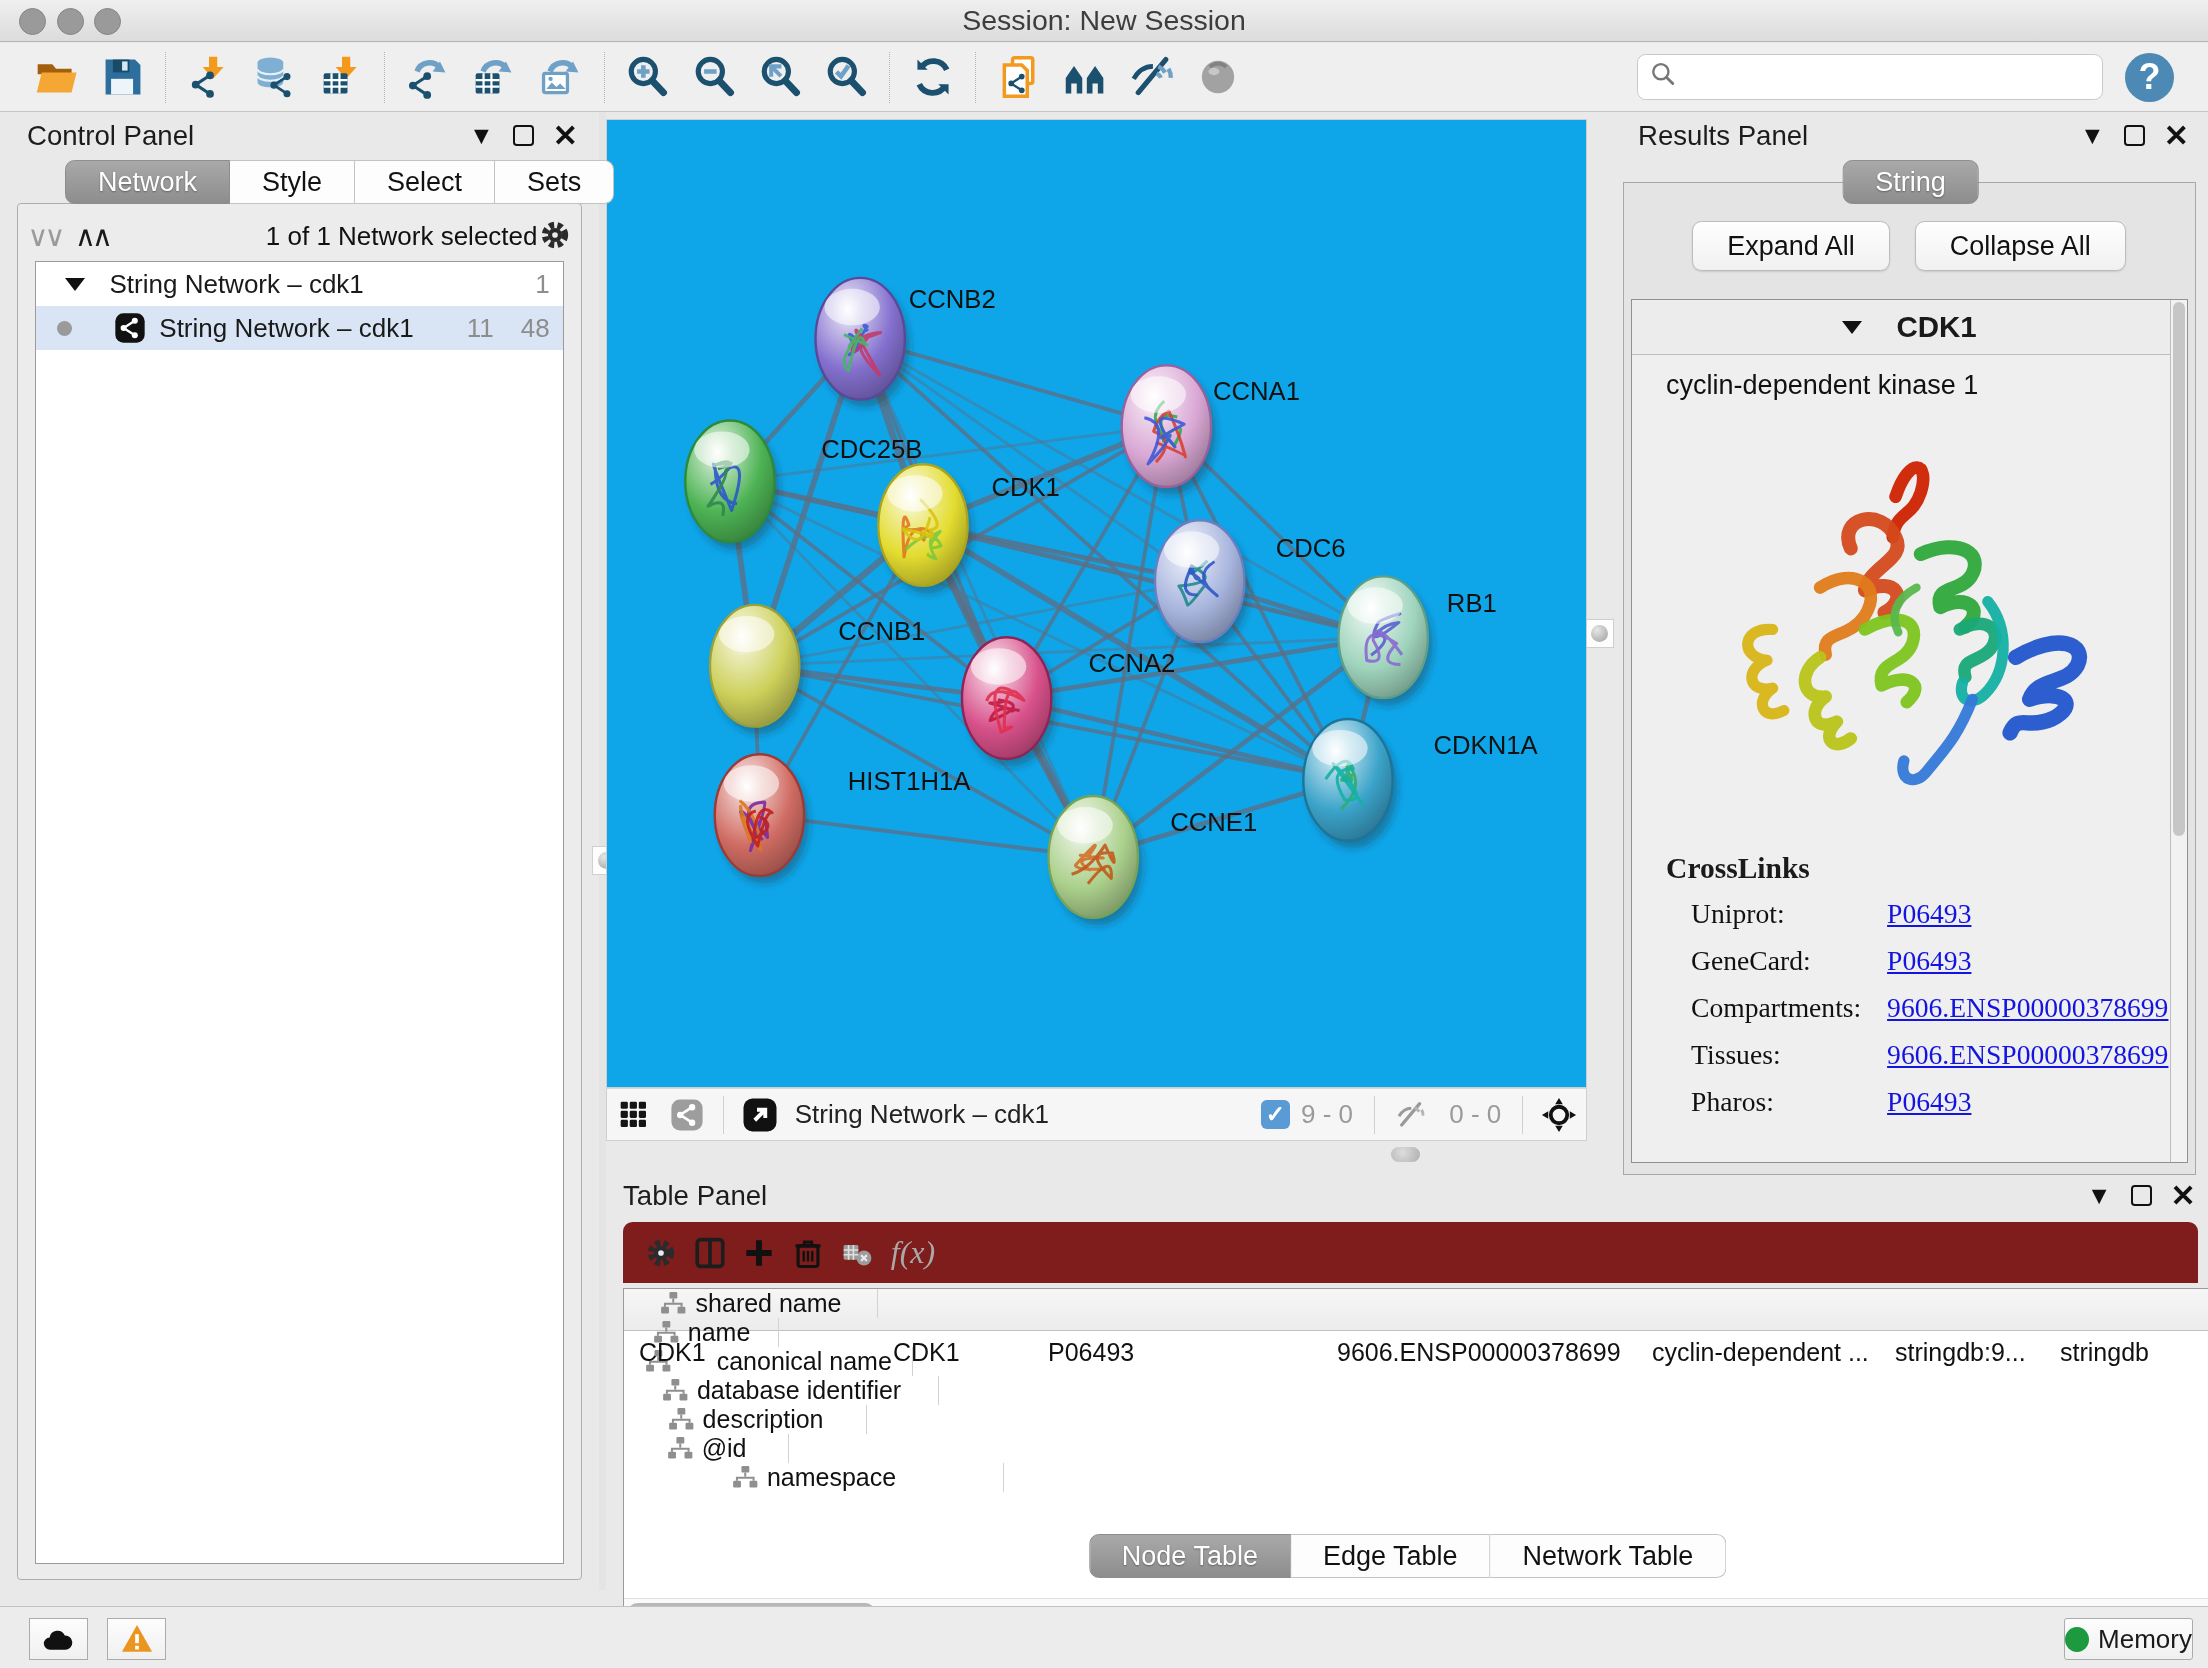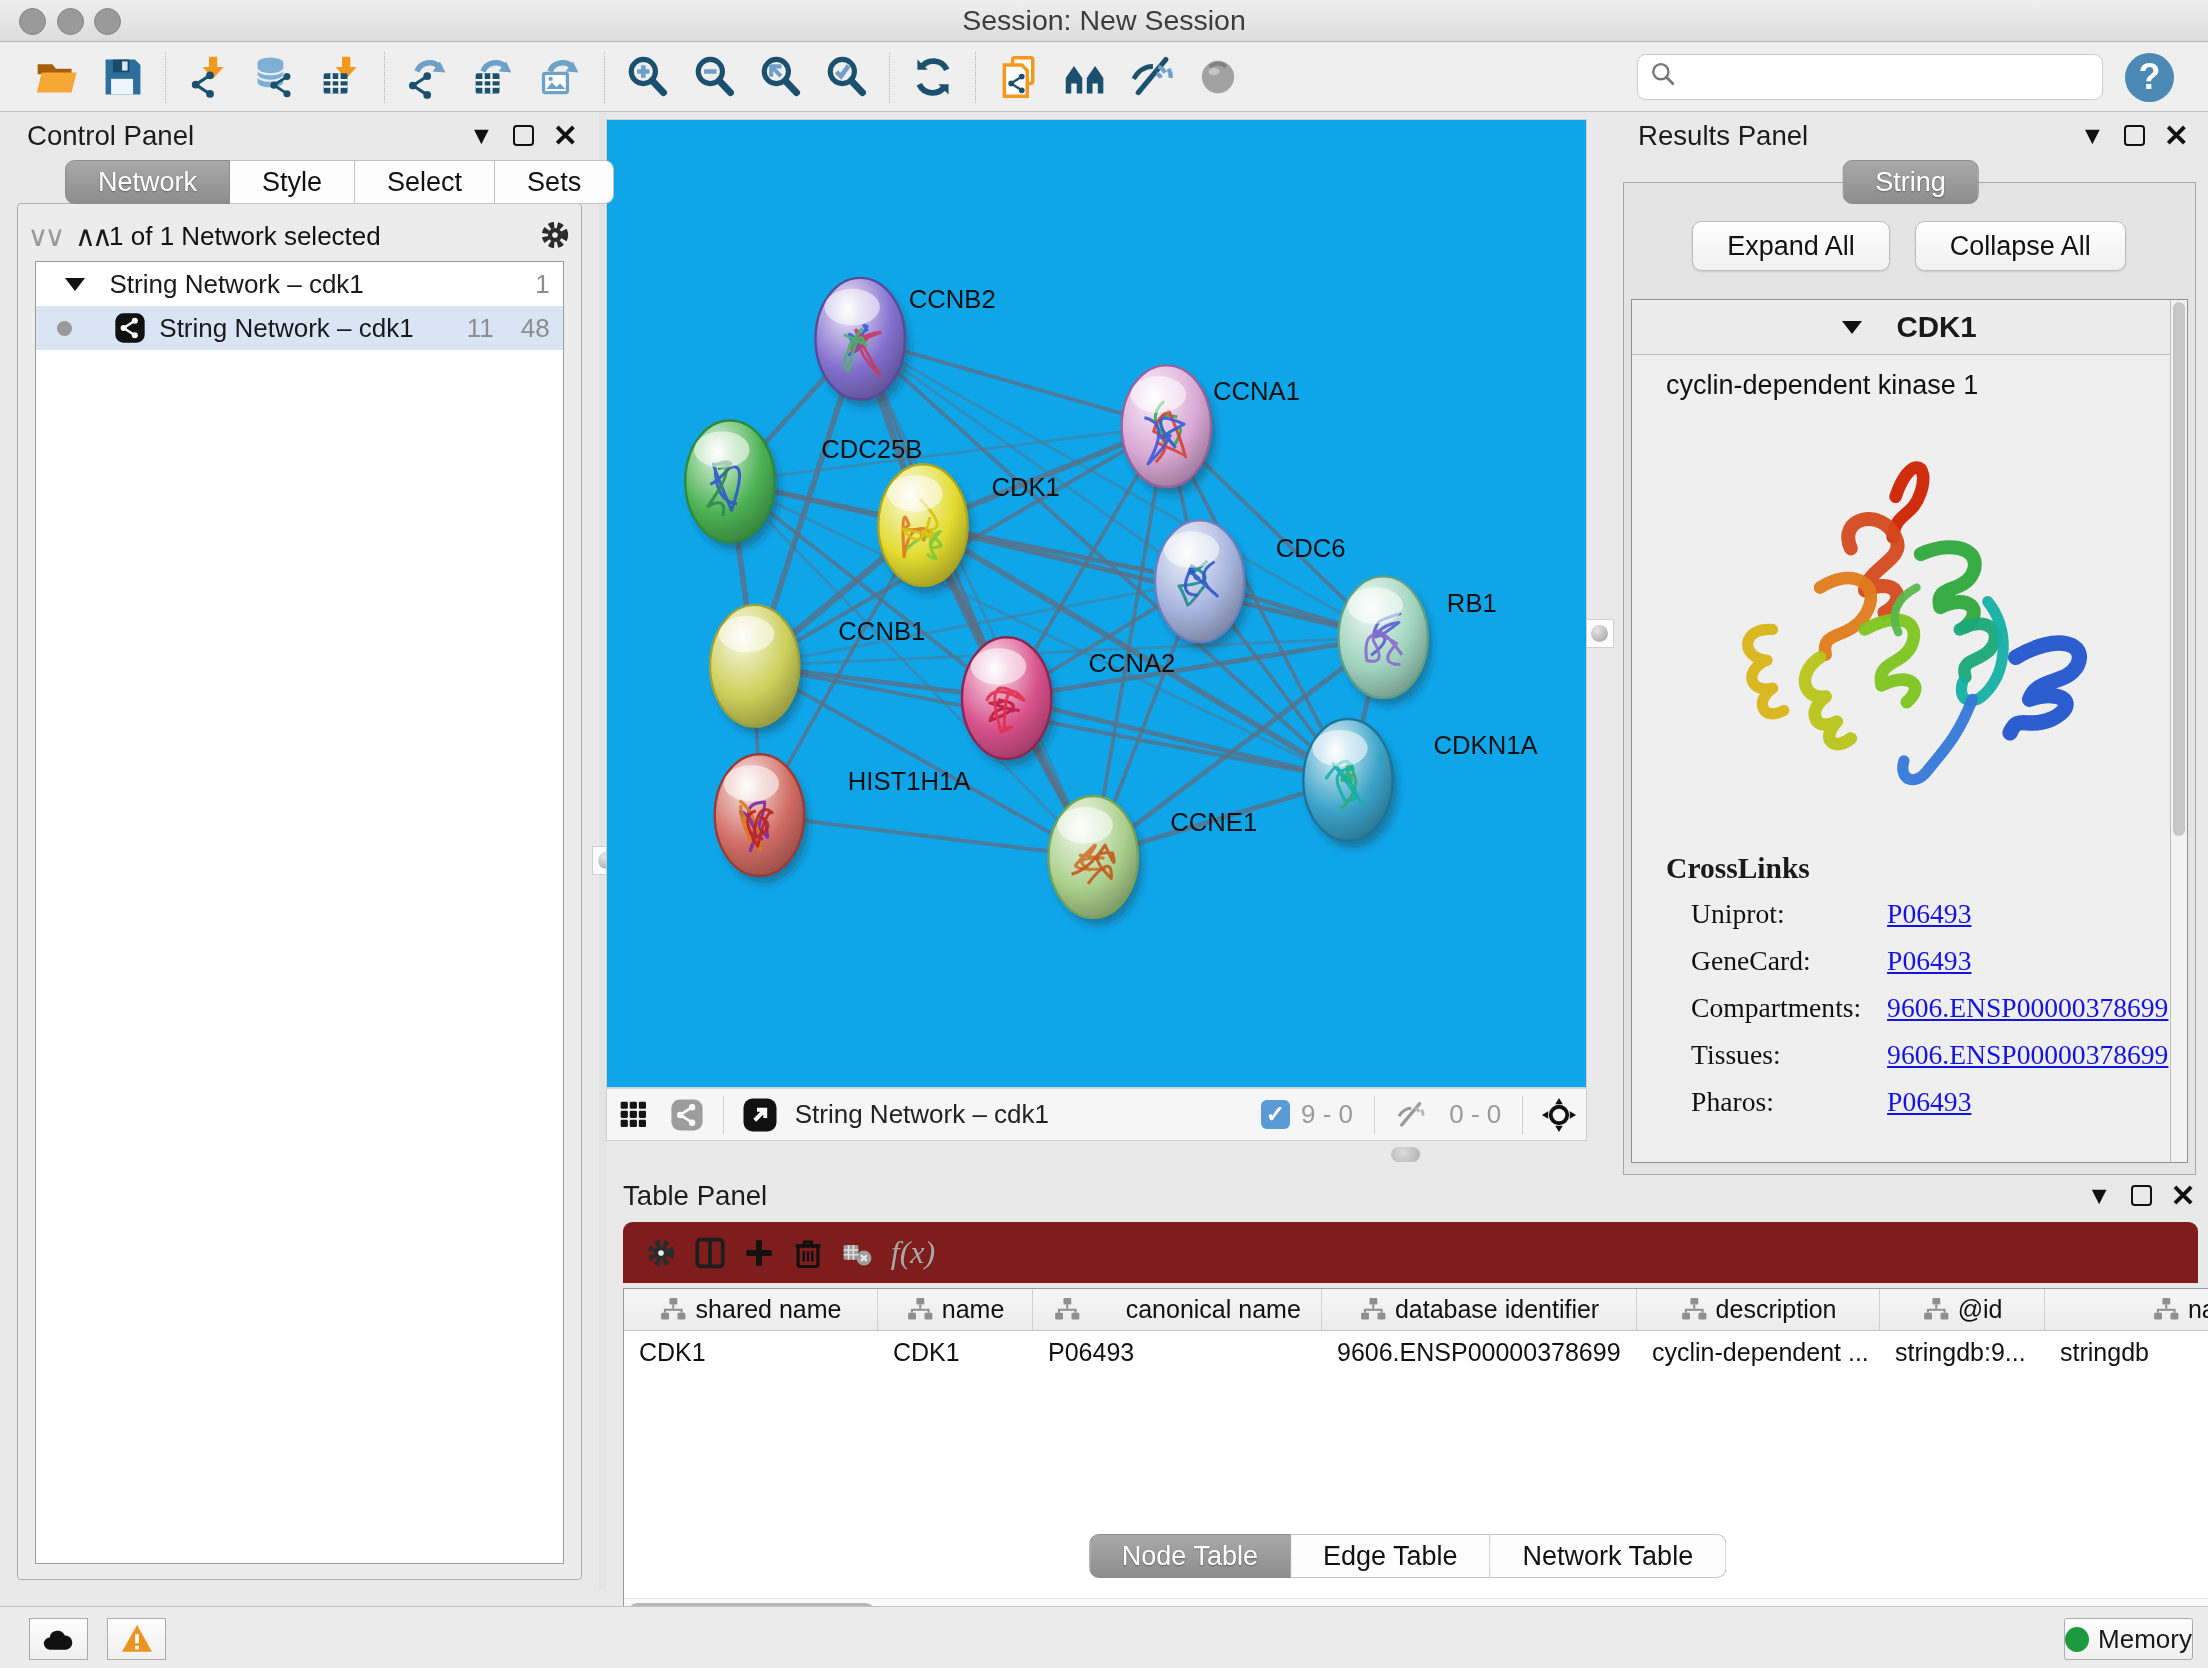--- a/index.html
+++ b/index.html
@@ -43,21 +43,21 @@
   .tab.single { border-radius:9.5px; border-left:1px solid #8d8d8d; }
 
   
   .control-panel { position:absolute; left:0; top:112px; width:599px; height:1478px; background:#e9e9e9; }
   .cp-title { position:absolute; left:27px; right:21px; top:7.6px; }
   .cp-tabs { position:absolute; left:65px; top:48px; z-index:2; }
   .cp-inner { position:absolute; left:17px; top:91px; width:565px; height:1377px;
     background:#ececec; border:1px solid #adadad; border-radius:3.8px; }
   .cp-subhead { position:absolute; left:9.5px; right:9.5px; top:13.3px; height:38px; display:flex; align-items:center; }
   .chev { font-size:28.5px; letter-spacing:-3.8px; }
-  .cp-count { flex:1; text-align:left; font-size:26px; color:#111; }
+  .cp-count { flex:1; text-align:right; font-size:26px; color:#111; }
   .netlist { position:absolute; left:17px; top:57px; width:529px; height:1303px; background:#fff; border:1px solid #9b9b9b; }
   .netrow { height:44px; display:flex; align-items:center; font-size:26px; }
   .netrow .cnt { color:#8d8d8d; margin-left:auto; }
   .netrow.child { background:#d9e5f4; }
   .tri-down { width:0; height:0; border-left:10.5px solid transparent; border-right:10.5px solid transparent; border-top:13.3px solid #111; }
   .dot { width:15px; height:15px; border-radius:50%; background:#9a9a9a; }
 
   
   .net-canvas { position:absolute; left:606px; top:119px; width:981px; height:969px; background:#0ea5e9; border:1px solid #cfcfcf; }
   .net-status { position:absolute; left:606px; top:1088px; width:981px; height:53px; background:#f6f6f6;
@@ -103,21 +103,21 @@
 
   
   .table-panel { position:absolute; left:606px; top:1176px; width:1603px; height:415px; background:#e9e9e9; }
   .tp-title { position:absolute; left:17px; right:13.3px; top:3.8px; }
   .tp-toolbar { position:absolute; left:17px; top:46px; width:1575px; height:61px; background:#7f1d1d; border-radius:9.5px 9.5px 0 0;
     display:flex; align-items:center; padding-left:13.3px; }
   .tp-tbtn { width:49px; height:49px; display:flex; align-items:center; justify-content:center; }
   .tp-tbtn svg { width:36px; height:36px; }
   .fx { font-family:"Liberation Serif",serif; font-style:italic; font-size:32px; color:#a9a9a9; margin-left:9.5px; }
   .grid-table { position:absolute; left:17px; top:112px; width:1586px; height:339px; background:#fff; border:1px solid #9b9b9b; border-right:none; overflow:hidden; }
-  .thead { display:flex; height:42px; background:linear-gradient(#f6f6f6,#ececec); border-bottom:1px solid #c2c2c2; }
+  .thead { display:flex; height:42px; background:linear-gradient(#f6f6f6,#ececec); border-bottom:1px solid #c2c2c2;flex-direction:column; }
   .th { display:flex; align-items:center; justify-content:center; gap:7.6px; font-size:25px; color:#111;
     border-right:1px solid #d2d2d2; overflow:hidden; white-space:nowrap; flex:none; }
   .th svg { width:28.5px; height:28.5px; flex:none; }
   .trow { display:flex; height:42px; }
   .td { font-size:25px; color:#111; padding-left:15px; display:flex; align-items:center; overflow:hidden; white-space:nowrap; flex:none; }
   .hscroll { position:absolute; left:0; bottom:0; width:100%; height:28.5px; background:#fafafa; border-top:1px solid #e2e2e2; }
   .hthumb { position:absolute; left:3.8px; top:4.8px; width:247px; height:19px; border-radius:9.5px; background:#b8b8b8; }
   .tp-tabs { position:absolute; left:50%; transform:translateX(-50%); top:358px; }
 
   

